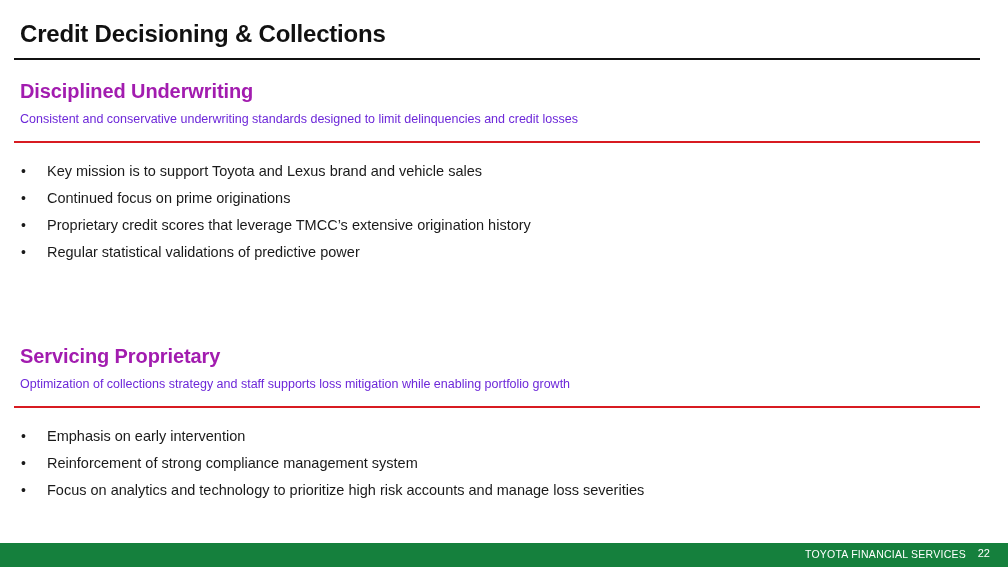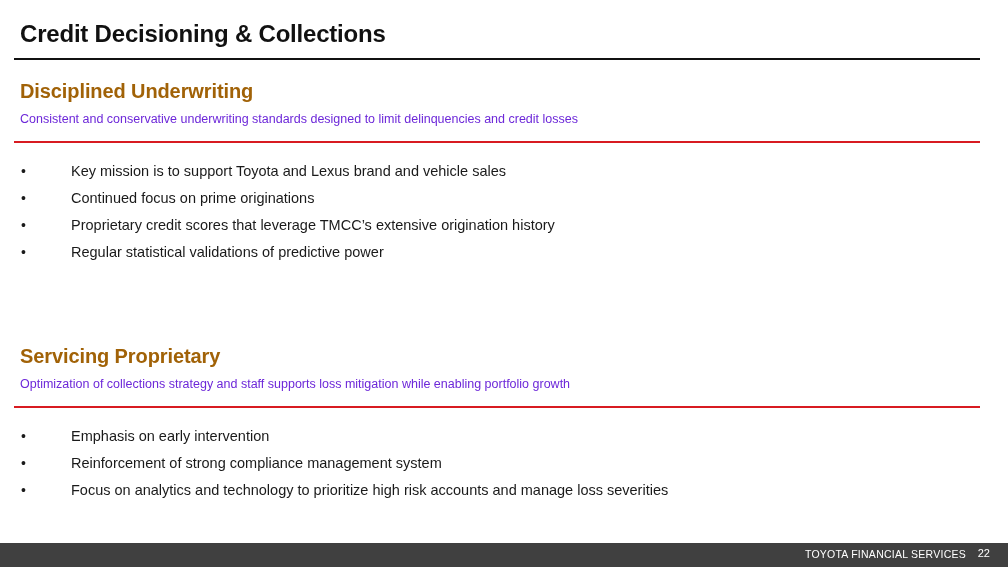--- a/index.html
+++ b/index.html
@@ -49,21 +49,21 @@
     position: absolute;
     left: 0;
     width: 1008px;
   }
   .section-heading {
     position: absolute;
     left: 20px;
     top: 0px;
     font-size: 20px;
     font-weight: bold;
-    color: #a16207;
+    color: #a21caf;
     letter-spacing: -0.1px;
     white-space: nowrap;
   }
   .section-sub {
     position: absolute;
     left: 20px;
     top: 32px;
     font-size: 12.5px;
     font-weight: normal;
     color: #6d28d9;
@@ -99,31 +99,30 @@
     color: #1a1a1a;
   }
   .bullet-text {
     position: absolute;
     left: 47px;
     top: 0;
     font-size: 14.5px;
     line-height: 27px;
     color: #1a1a1a;
     white-space: nowrap;
-    margin-left: 24px;
   }
 
   
   .footer-bar {
     position: absolute;
     left: 0;
     top: 543px;
     width: 1008px;
     height: 24px;
-    background: #404040;
+    background: #15803d;
     text-align: right;
   }
   .footer-brand {
     position: absolute;
     right: 42px;
     top: 5px;
     font-size: 10.5px;
     letter-spacing: 0.25px;
     color: #FFFFFF;
     white-space: nowrap;

